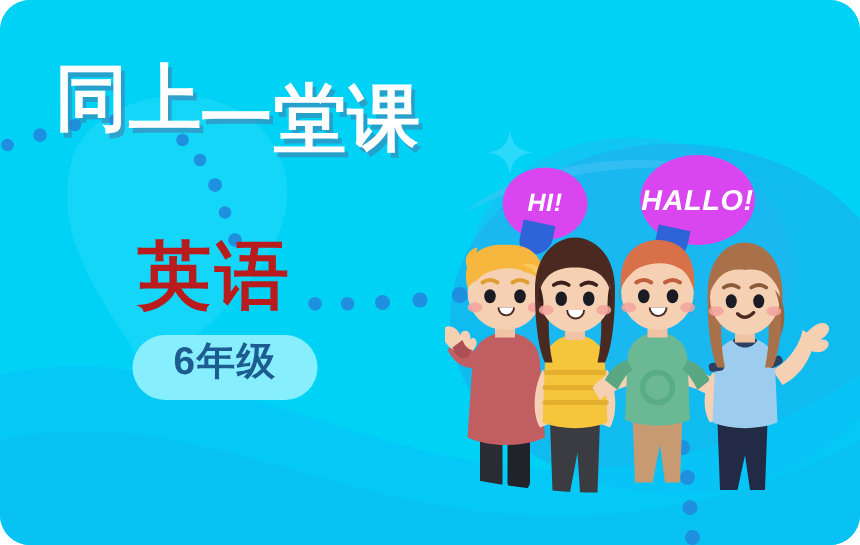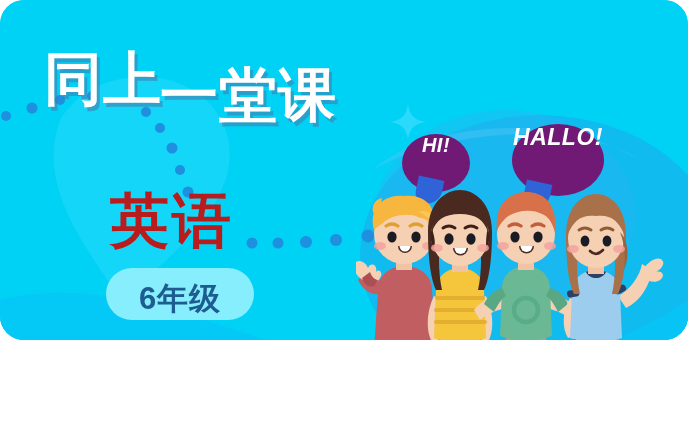--- a/index.html
+++ b/index.html
@@ -1,20 +1,20 @@
 <!DOCTYPE html>
 <html><head>
 <meta charset="utf-8">
 <style>
   html,body{margin:0;padding:0;background:#ffffff;}
   body{font-family:"Liberation Sans",sans-serif;}
 
   #card{
     position:relative;
-    width:688px;height:340px;
+    width:688px;height:436px;
     border-radius:24px;
     overflow:hidden;
     background:#00d2f5;
   }
 
   
   .bg-layer{position:absolute;inset:0;pointer-events:none;}
   .bg-layer svg{display:block;width:688px;height:436px;}
 
   
@@ -42,32 +42,32 @@
     color:#b91c1c;
     letter-spacing:3px;
     white-space:nowrap;
   }
 
   #grade-badge{
     position:absolute;left:106px;top:268px;
     width:148px;height:52px;
     border-radius:26px;
     background:#86eefc;
-    display:flex;align-items:flex-end;justify-content:center;
+    display:flex;align-items:flex-start;justify-content:center;
   }
   #grade-badge-label{
     font-size:31px;font-weight:bold;color:#1d5c90;letter-spacing:1px;
   }
 
   
   .bubble{
     position:absolute;
-    background:#701a75;
+    background:#d946ef;
     border-radius:50%;
-    display:flex;justify-content:center;
+    display:flex;align-items:center;justify-content:center;
   }
   .bubble::after{
     content:"";position:absolute;
     width:26px;height:26px;background:#2f63d8;
     border-radius:0 0 60% 40%;
     left:14px;bottom:-12px;
     transform:rotate(12deg);
   }
   .bubble span{
     font-style:italic;font-weight:bold;color:#ffffff;

